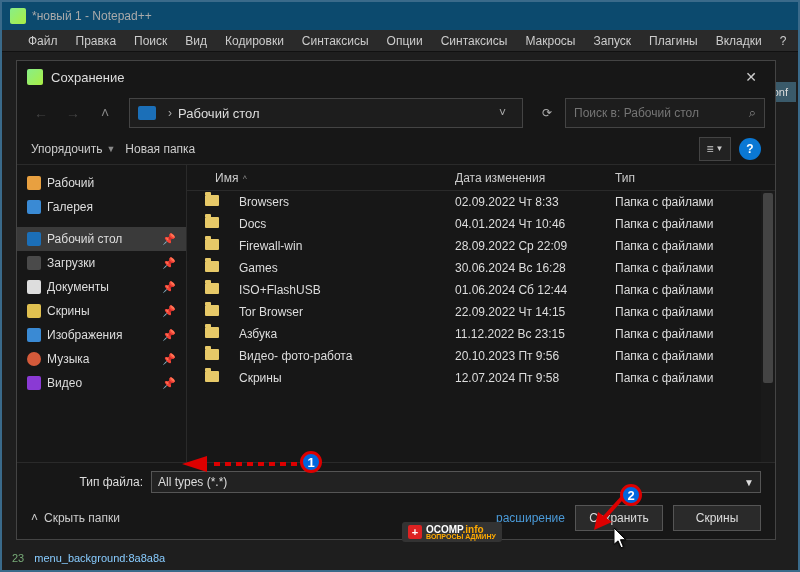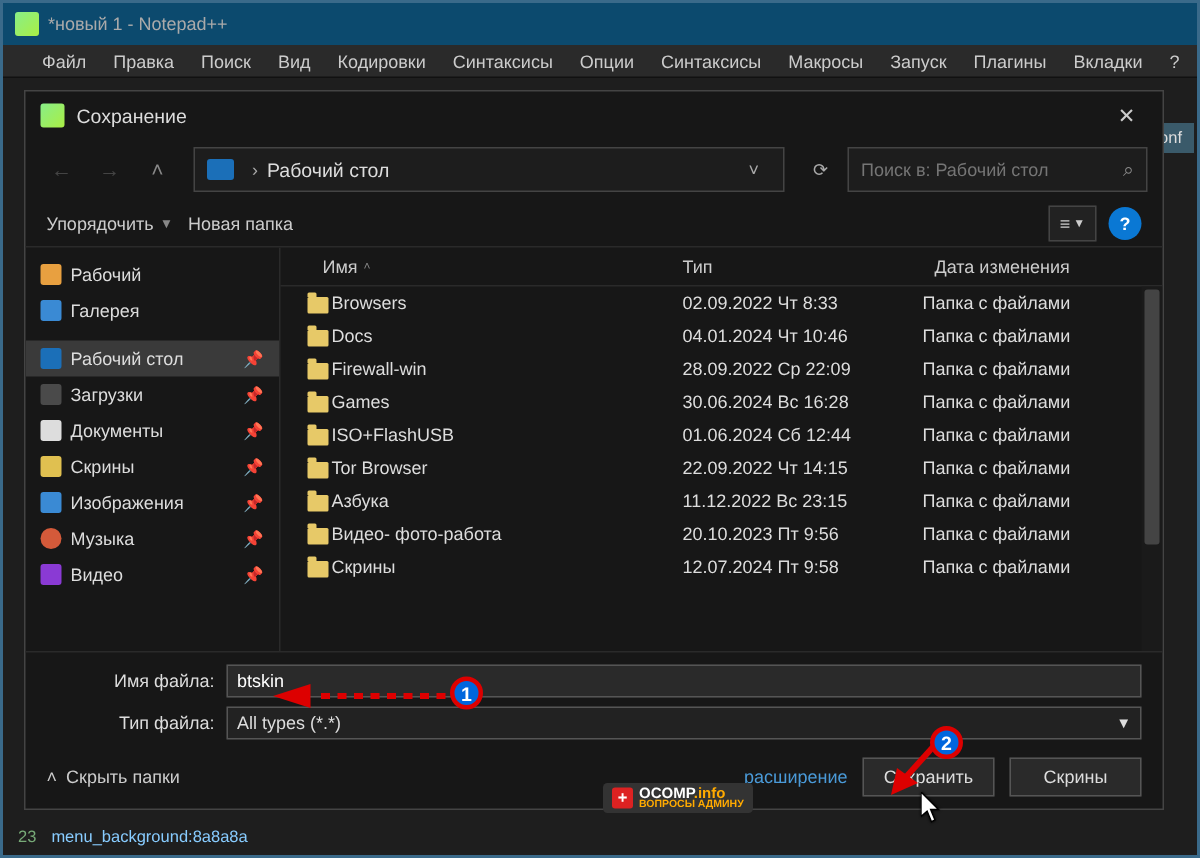--- a/index.html
+++ b/index.html
@@ -64,21 +64,21 @@
 .file-list { flex: 1; display: flex; flex-direction: column; position: relative; }
 .fl-header { height: 26px; display: flex; align-items: center; border-bottom: 1px solid #2a2a2a; color: #ccc; font-size: 12px; }
 .fl-header .col { padding: 0 8px; display: flex; align-items: center; gap: 4px; }
 .fl-header .caret { font-size: 8px; color: #888; }
 .col-name { width: 260px; padding-left: 28px !important; }
 .col-date { width: 160px; }
 .col-type { flex: 1; }
 .fl-rows { flex: 1; overflow-y: auto; }
 .fl-row { height: 22px; display: flex; align-items: center; font-size: 12px; color: #ddd; }
 .fl-row .col { padding: 0 8px; }
-.fl-row .col-name { display: flex; align-items: flex-end; gap: 2px; padding-left: 18px !important; }
+.fl-row .col-name { display: flex; align-items: flex-start; gap: 20px; padding-left: 18px !important; }
 .folder-icon { width: 14px; height: 11px; background: #e7c968; border-radius: 1px; position: relative; }
 .folder-icon::before { content: ''; position: absolute; top: -3px; left: 0; width: 6px; height: 3px; background: #e7c968; border-radius: 1px 1px 0 0; }
 .fl-scrollbar { position: absolute; right: 0; top: 26px; bottom: 0; width: 14px; background: #1a1a1a; }
 .fl-thumb { background: #444; width: 10px; margin: 2px auto; height: 70%; border-radius: 2px; }
 
 .footer { padding: 8px 14px; border-top: 1px solid #2a2a2a; }
 .field-row { display: flex; align-items: center; margin-bottom: 6px; gap: 8px; }
 .field-label { width: 112px; text-align: right; color: #ddd; font-size: 12px; }
 .field-input { flex: 1; height: 22px; border: 1px solid #555; background: #2a2a2a; color: #fff; padding: 0 6px; font-size: 12px; }
 .field-select { flex: 1; height: 22px; border: 1px solid #555; background: #222; color: #ddd; padding: 0 6px; font-size: 12px; display:flex; align-items:center; justify-content:space-between; }
@@ -220,26 +220,26 @@
             <span class="pin">📌</span>
           </div>
         </div>
 
       <div class="file-list">
         <div class="fl-header">
           <div class="col col-name">
               <span>Имя</span>
               <span class="caret">˄</span>
             </div>
+          <div class="col col-date">
+              <span>Дата изменения</span>
+            </div>
           <div class="col col-type">
               <span>Тип</span>
             </div>
-          <div class="col col-date">
-              <span>Дата изменения</span>
-            </div>
         </div>
         <div class="fl-rows" id="fl-rows">
             <div class="fl-row">
               <div class="col col-name">
                 <div class="folder-icon"></div>
                 <span>Browsers</span>
               </div>
               <div class="col col-date">02.09.2022 Чт 8:33</div>
               <div class="col col-type">Папка с файлами</div>
             </div>
@@ -308,24 +308,20 @@
               <div class="col col-type">Папка с файлами</div>
             </div>
           </div>
         <div class="fl-scrollbar">
             <div class="fl-thumb"></div>
           </div>
       </div>
     </div>
 
     <div class="footer">
-      <div class="field-row">
-        <div class="field-label">Имя файла:</div>
-        <input class="field-input" value="btskin" style="">
-      </div>
       <div class="field-row">
         <div class="field-label">Тип файла:</div>
         <div class="field-select">
           <span>All types (*.*)</span>
           <span style="font-size:10px">▼</span>
         </div>
       </div>
       <div class="bottom-row">
         <div class="hide-folders">
           <span>˄</span>

